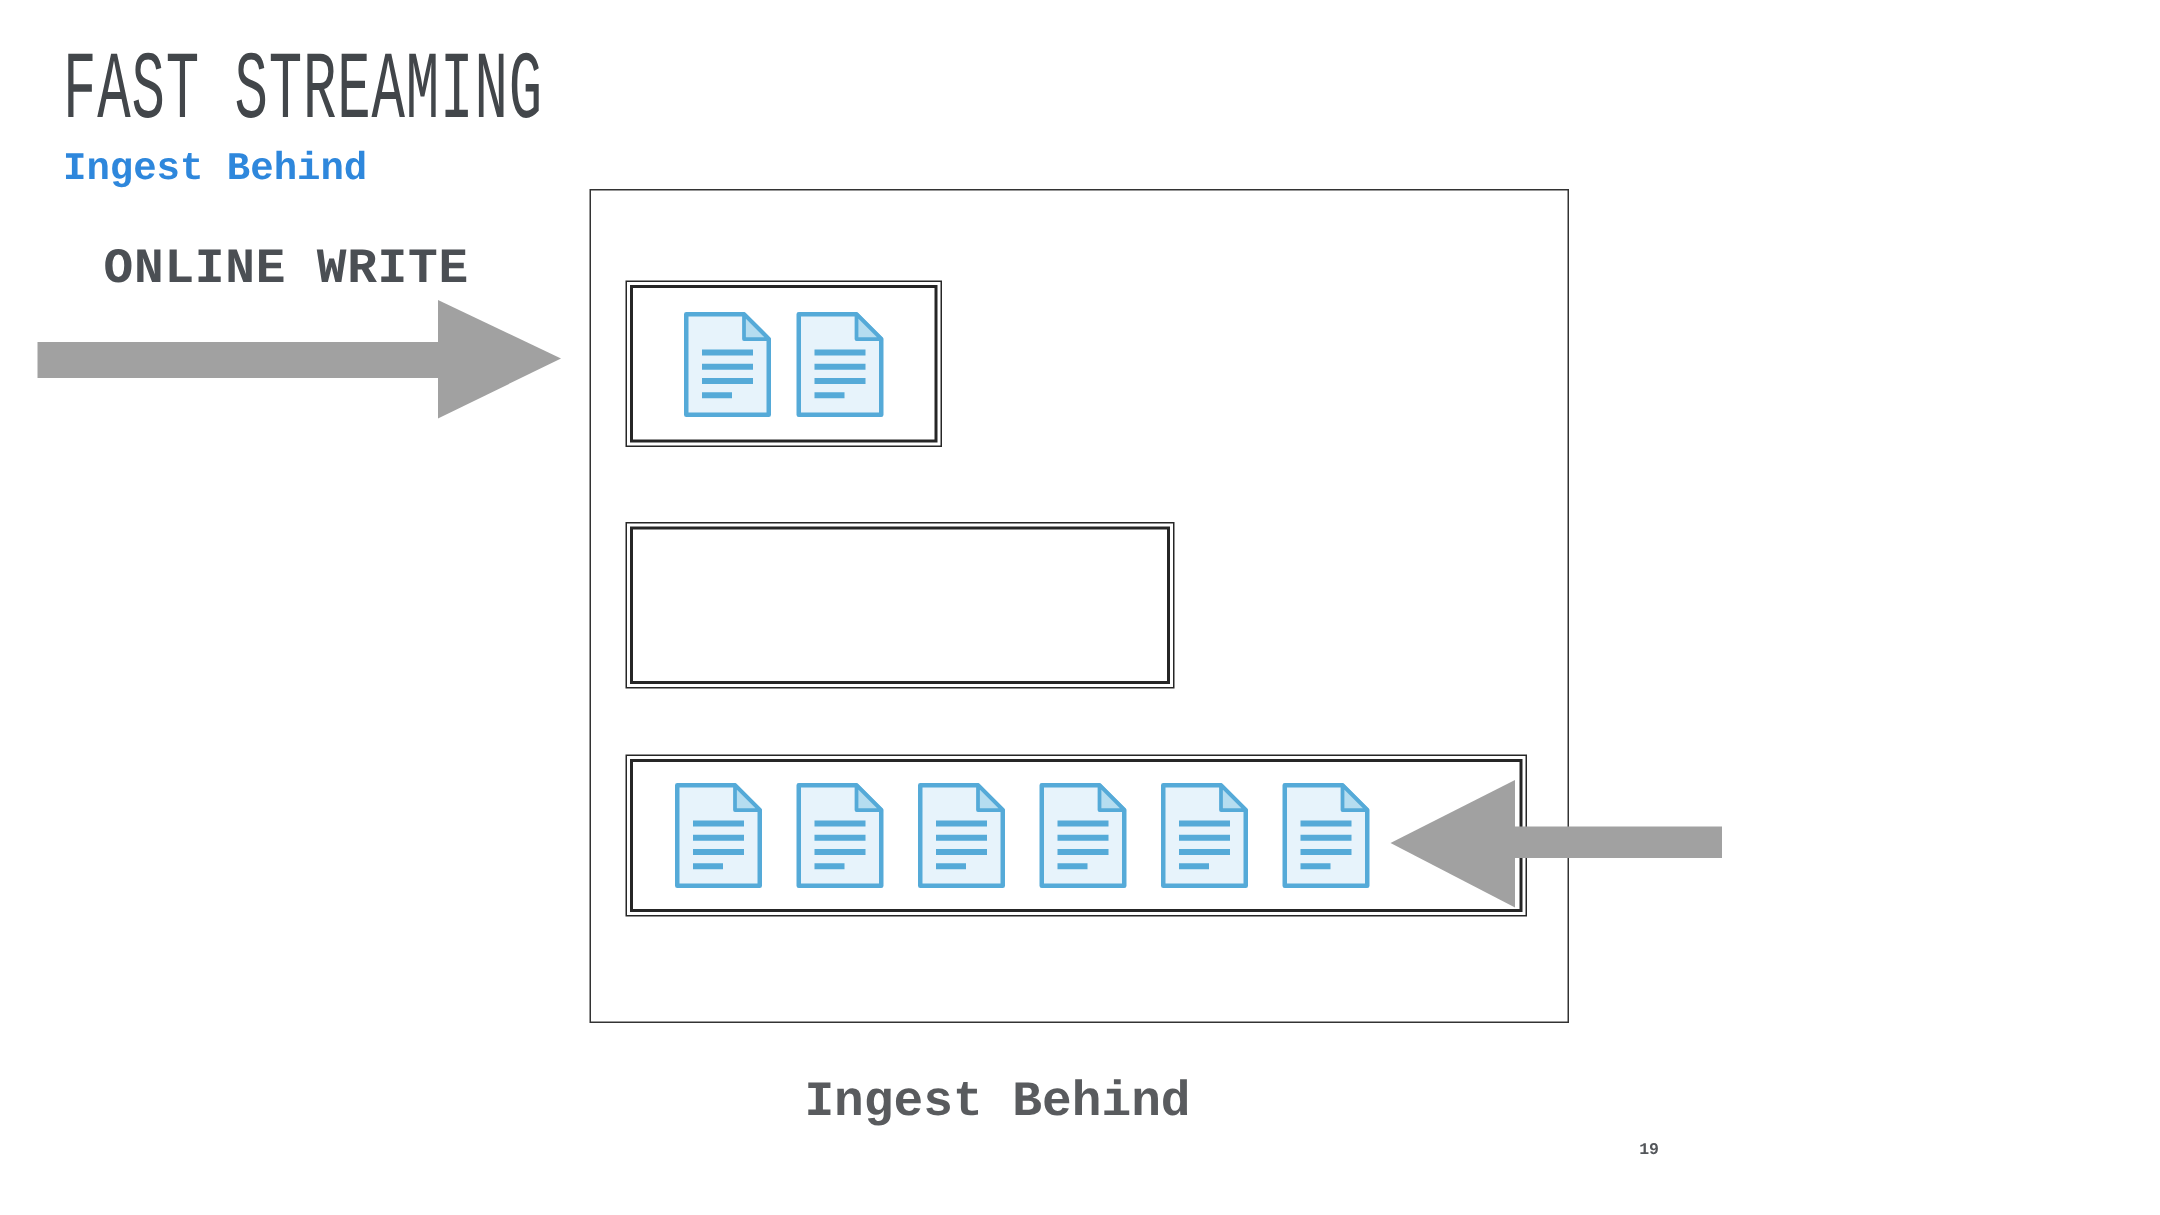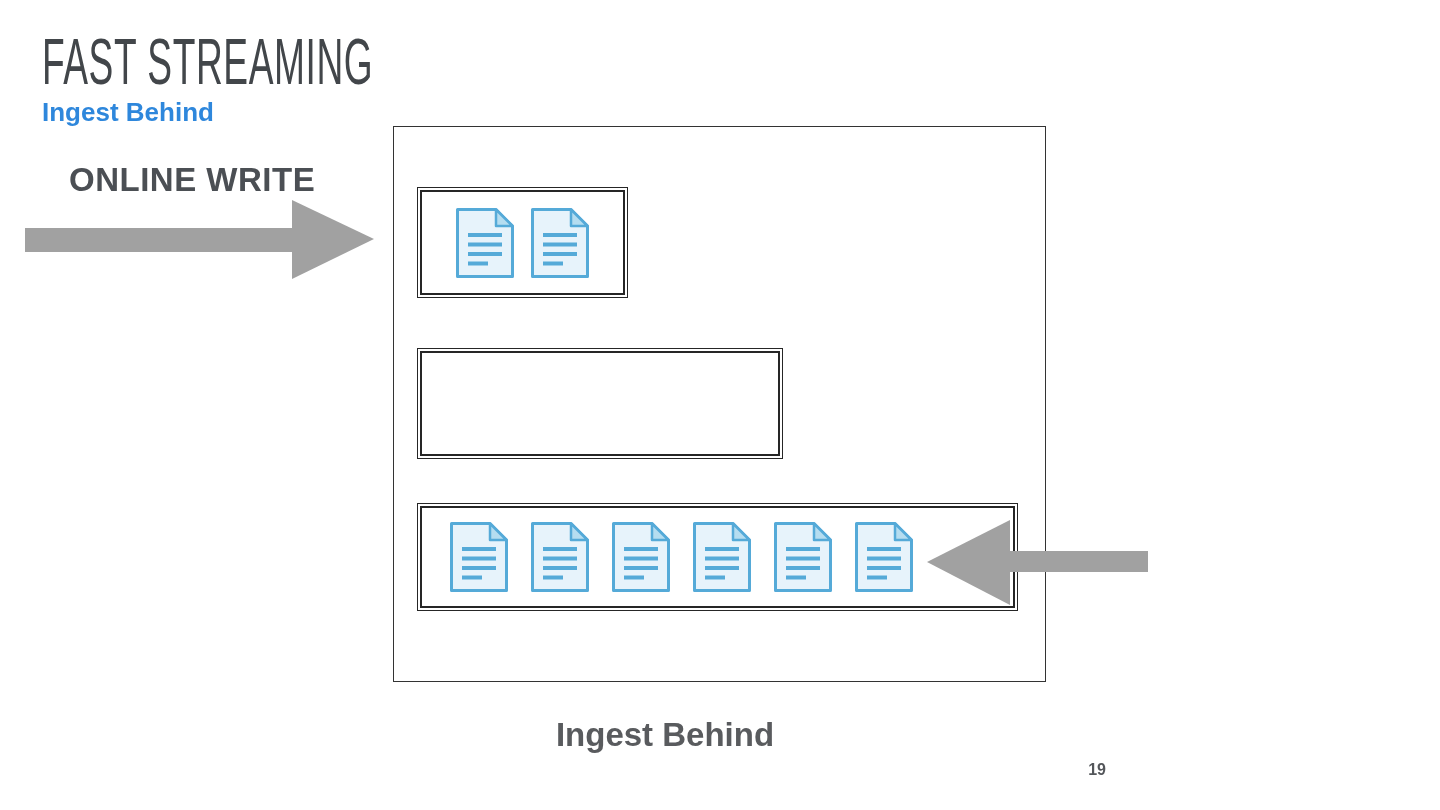--- a/index.html
+++ b/index.html
@@ -2,21 +2,21 @@
 <html style="--title-gray: #42464a; --accent-blue: #2e87dc; --label-gray: #4b4f54; --arrow-gray: #a1a1a1; --caption-gray: #595b5e; --box-border: #262626; --doc-fill: #e7f3fb; --doc-stroke: #55aad8; --doc-fold: #b5ddf0;"><head>
 <meta charset="utf-8">
 <style>
   html, body { margin: 0; padding: 0; background: #ffffff; }
   .slide {
     position: relative;
     width: 1148px;
     height: 810px;
     background: #ffffff;
     overflow: hidden;
-    font-family: Liberation Sans, sans-serif;
+    font-family: Liberation Mono, monospace;
   }
 
   
   .title {
     position: absolute;
     left: 42px;
     top: 30px;
     font-size: 64px;
     font-weight: 400;
     line-height: 1;
@@ -111,21 +111,21 @@
     width: 400px;
     text-align: center;
     font-size: 33px;
     font-weight: 700;
     color: var(--caption-gray, #595b5e);
     white-space: nowrap;
   }
   .page-number {
     position: absolute;
     right: 42px; top: 761px;
-    font-size: 16px;
+    font-size: 11px;
     font-weight: 700;
     color: #53565a;
   }
 </style>
 </head>
 <body>
 
 <div class="slide">
 
   <div class="title">FAST STREAMING</div>

